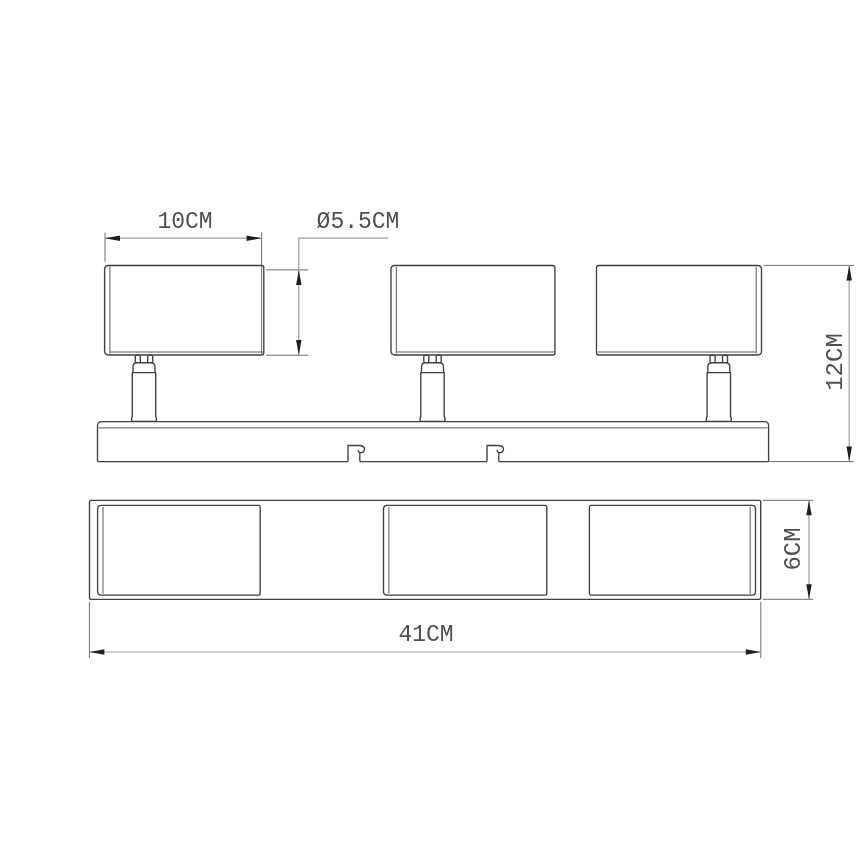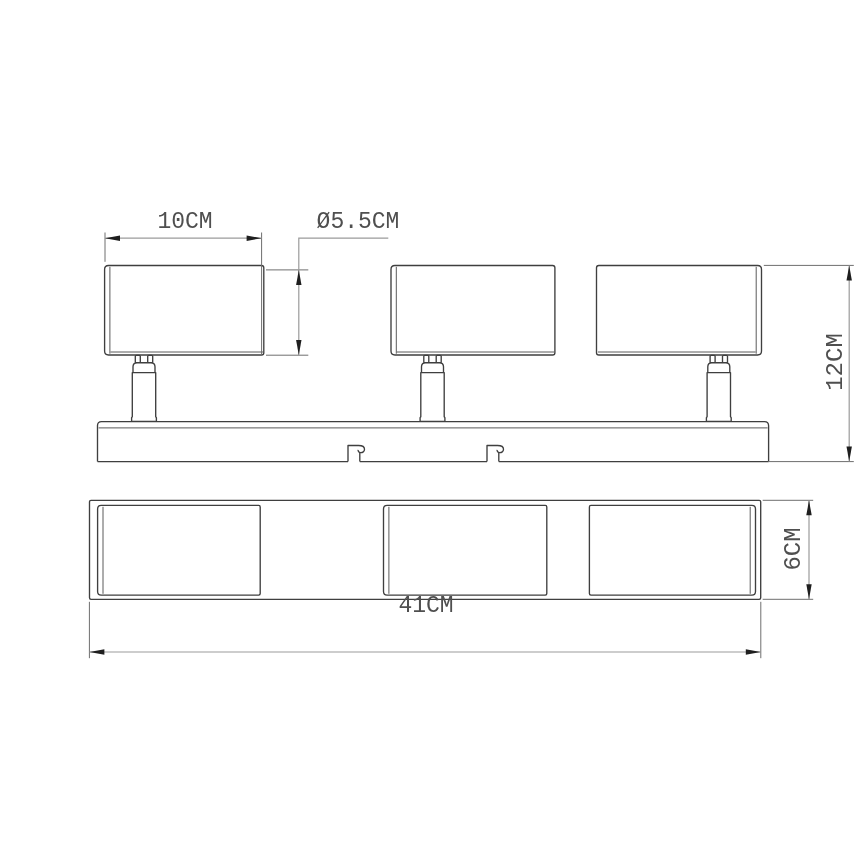--- a/index.html
+++ b/index.html
@@ -135,15 +135,15 @@
       <path class="ln-dim" d="M49.4,652 H720.8"></path>
       <polygon class="arrow" points="49.4,652 64.4,649.3 64.4,654.7"></polygon>
       <polygon class="arrow" points="720.8,652 705.8,649.3 705.8,654.7"></polygon>
     </g>
   </svg>
 
   <div class="dim-label" style="left:145px;top:222px;">10CM</div>
   <div class="dim-label" style="left:318px;top:222px;">Ø5.5CM</div>
   <div class="dim-label vertical" style="left:795.5px;top:361.5px;">12CM</div>
   <div class="dim-label vertical" style="left:754px;top:548.5px;">6CM</div>
-  <div class="dim-label" style="left:386px;top:606px;">41CM</div>
+  <div class="dim-label" style="left:386px;top:635px;">41CM</div>
 
 </div>
 
 </body></html>

